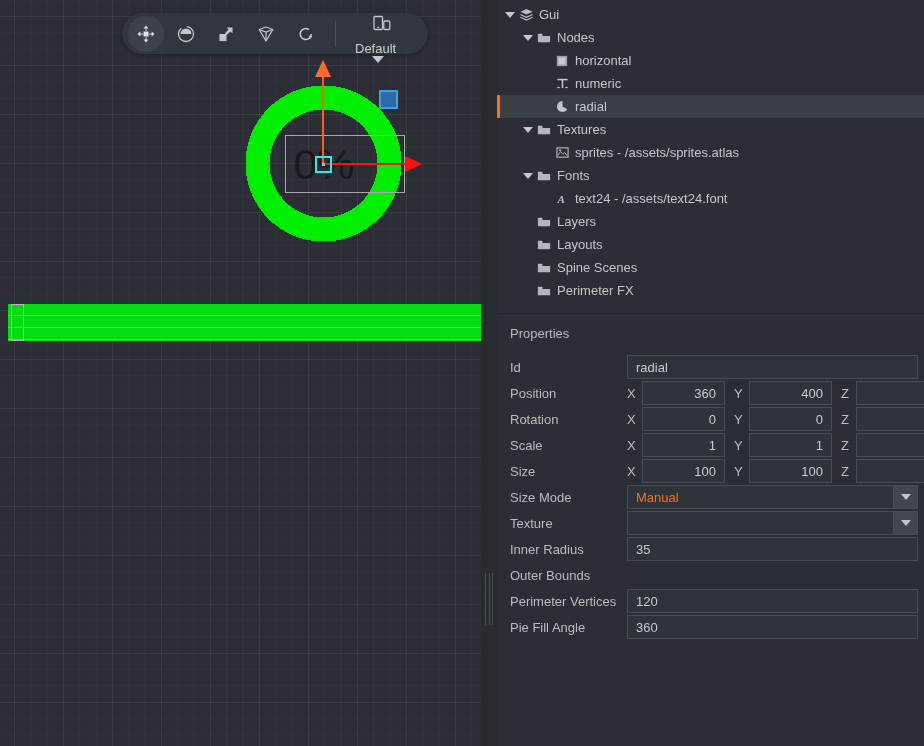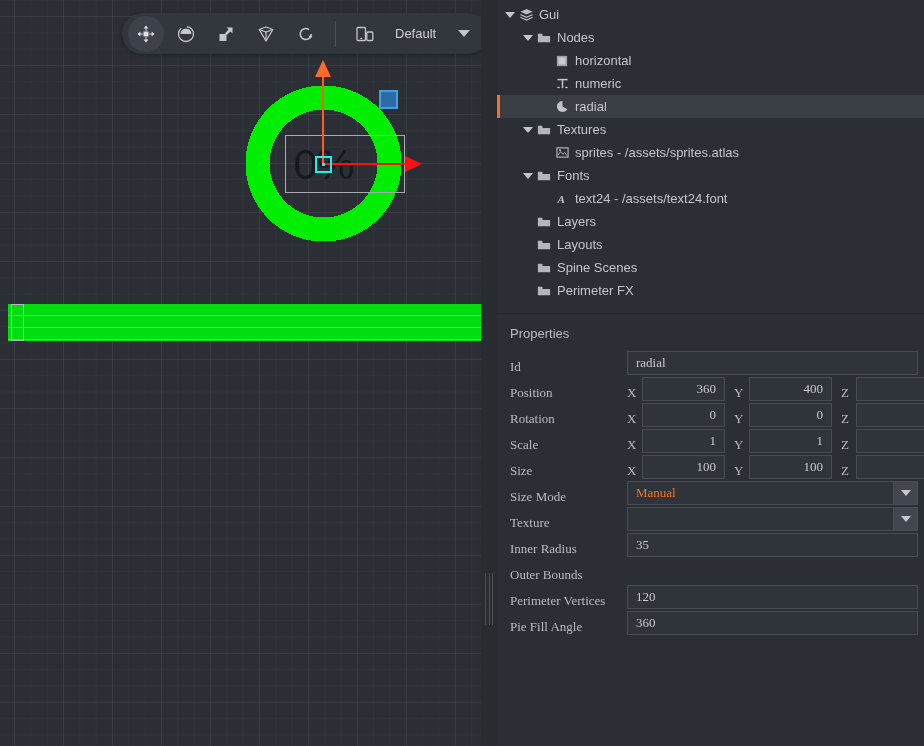--- a/index.html
+++ b/index.html
@@ -54,21 +54,21 @@
     cursor: pointer;
     margin: 0 2px;
   }
   .tool-btn.active { background: #3d424a; }
   .tool-btn svg { display: block; }
   .tool-sep {
     width: 1px; height: 26px;
     background: #4a4f58;
     margin: 0 9px 0 9px;
   }
-  #layout-group { display: flex; align-items: center; padding-right: 4px; cursor: pointer; }
+  #layout-group { display: flex; align-items: center; padding-right: 4px; cursor: pointer; flex-direction: column; }
   #layout-label {
     font-size: 13px; color: #cdd0d4;
     margin-left: 10px; margin-right: 22px;
     white-space: nowrap;
   }
   #layout-caret {
     width: 0; height: 0;
     border-left: 6px solid transparent;
     border-right: 6px solid transparent;
     border-top: 7px solid #c3c6ca;
@@ -242,25 +242,24 @@
     background: #2b2e34;
     padding-top: 12px;
     overflow: hidden;
   }
   #props-title {
     font-size: 13px; color: #b9bcc0;
     padding-left: 13px;
     margin-bottom: 18px;
   }
   .prow {
-    display: flex; align-items: flex-end;
+    display: flex; align-items: center;
     height: 16px;
     margin-bottom: 10px;
     padding-left: 13px;
-    font-family: Liberation Serif, serif;
   }
   .plabel { width: 117px; flex: 0 0 117px; font-size: 13px; color: #b9bcc0; }
   .axis-label { width: 15px; flex: 0 0 15px; font-size: 13px; color: #b9bcc0; }
   .field {
     background: #2f333a;
     border: 1px solid #474c55;
     height: 24px;
     font-size: 13px;
     color: #c8cbcf;
     display: flex; align-items: center;

